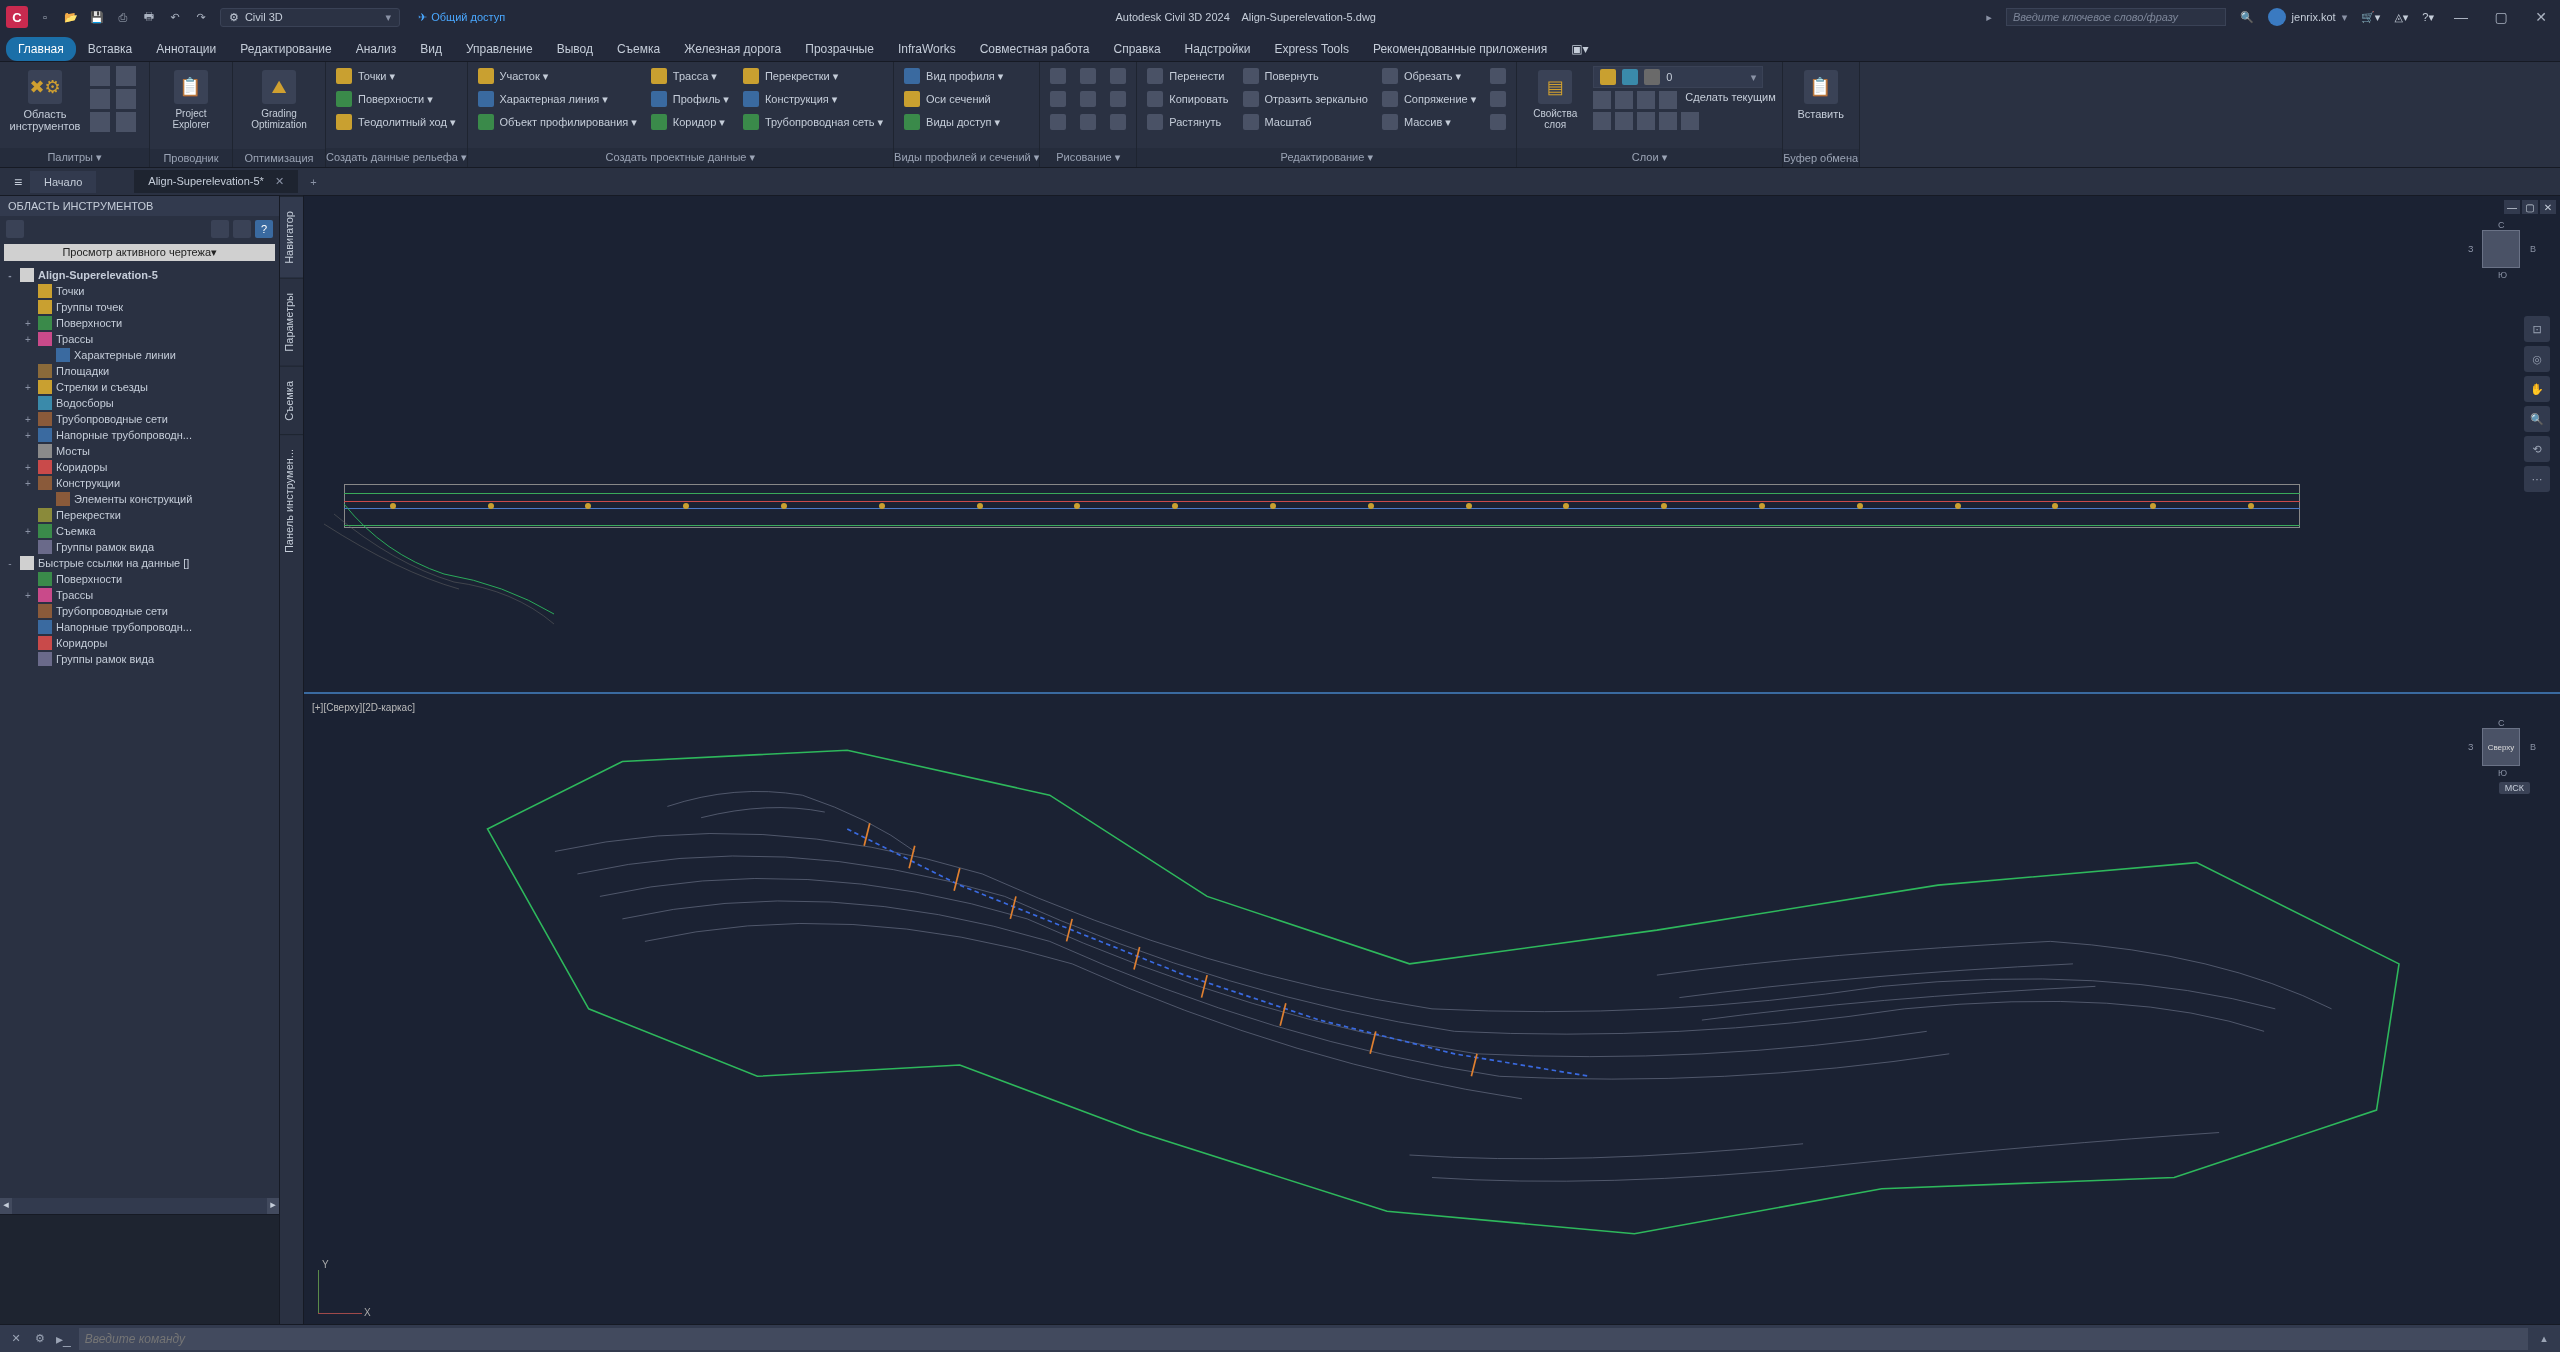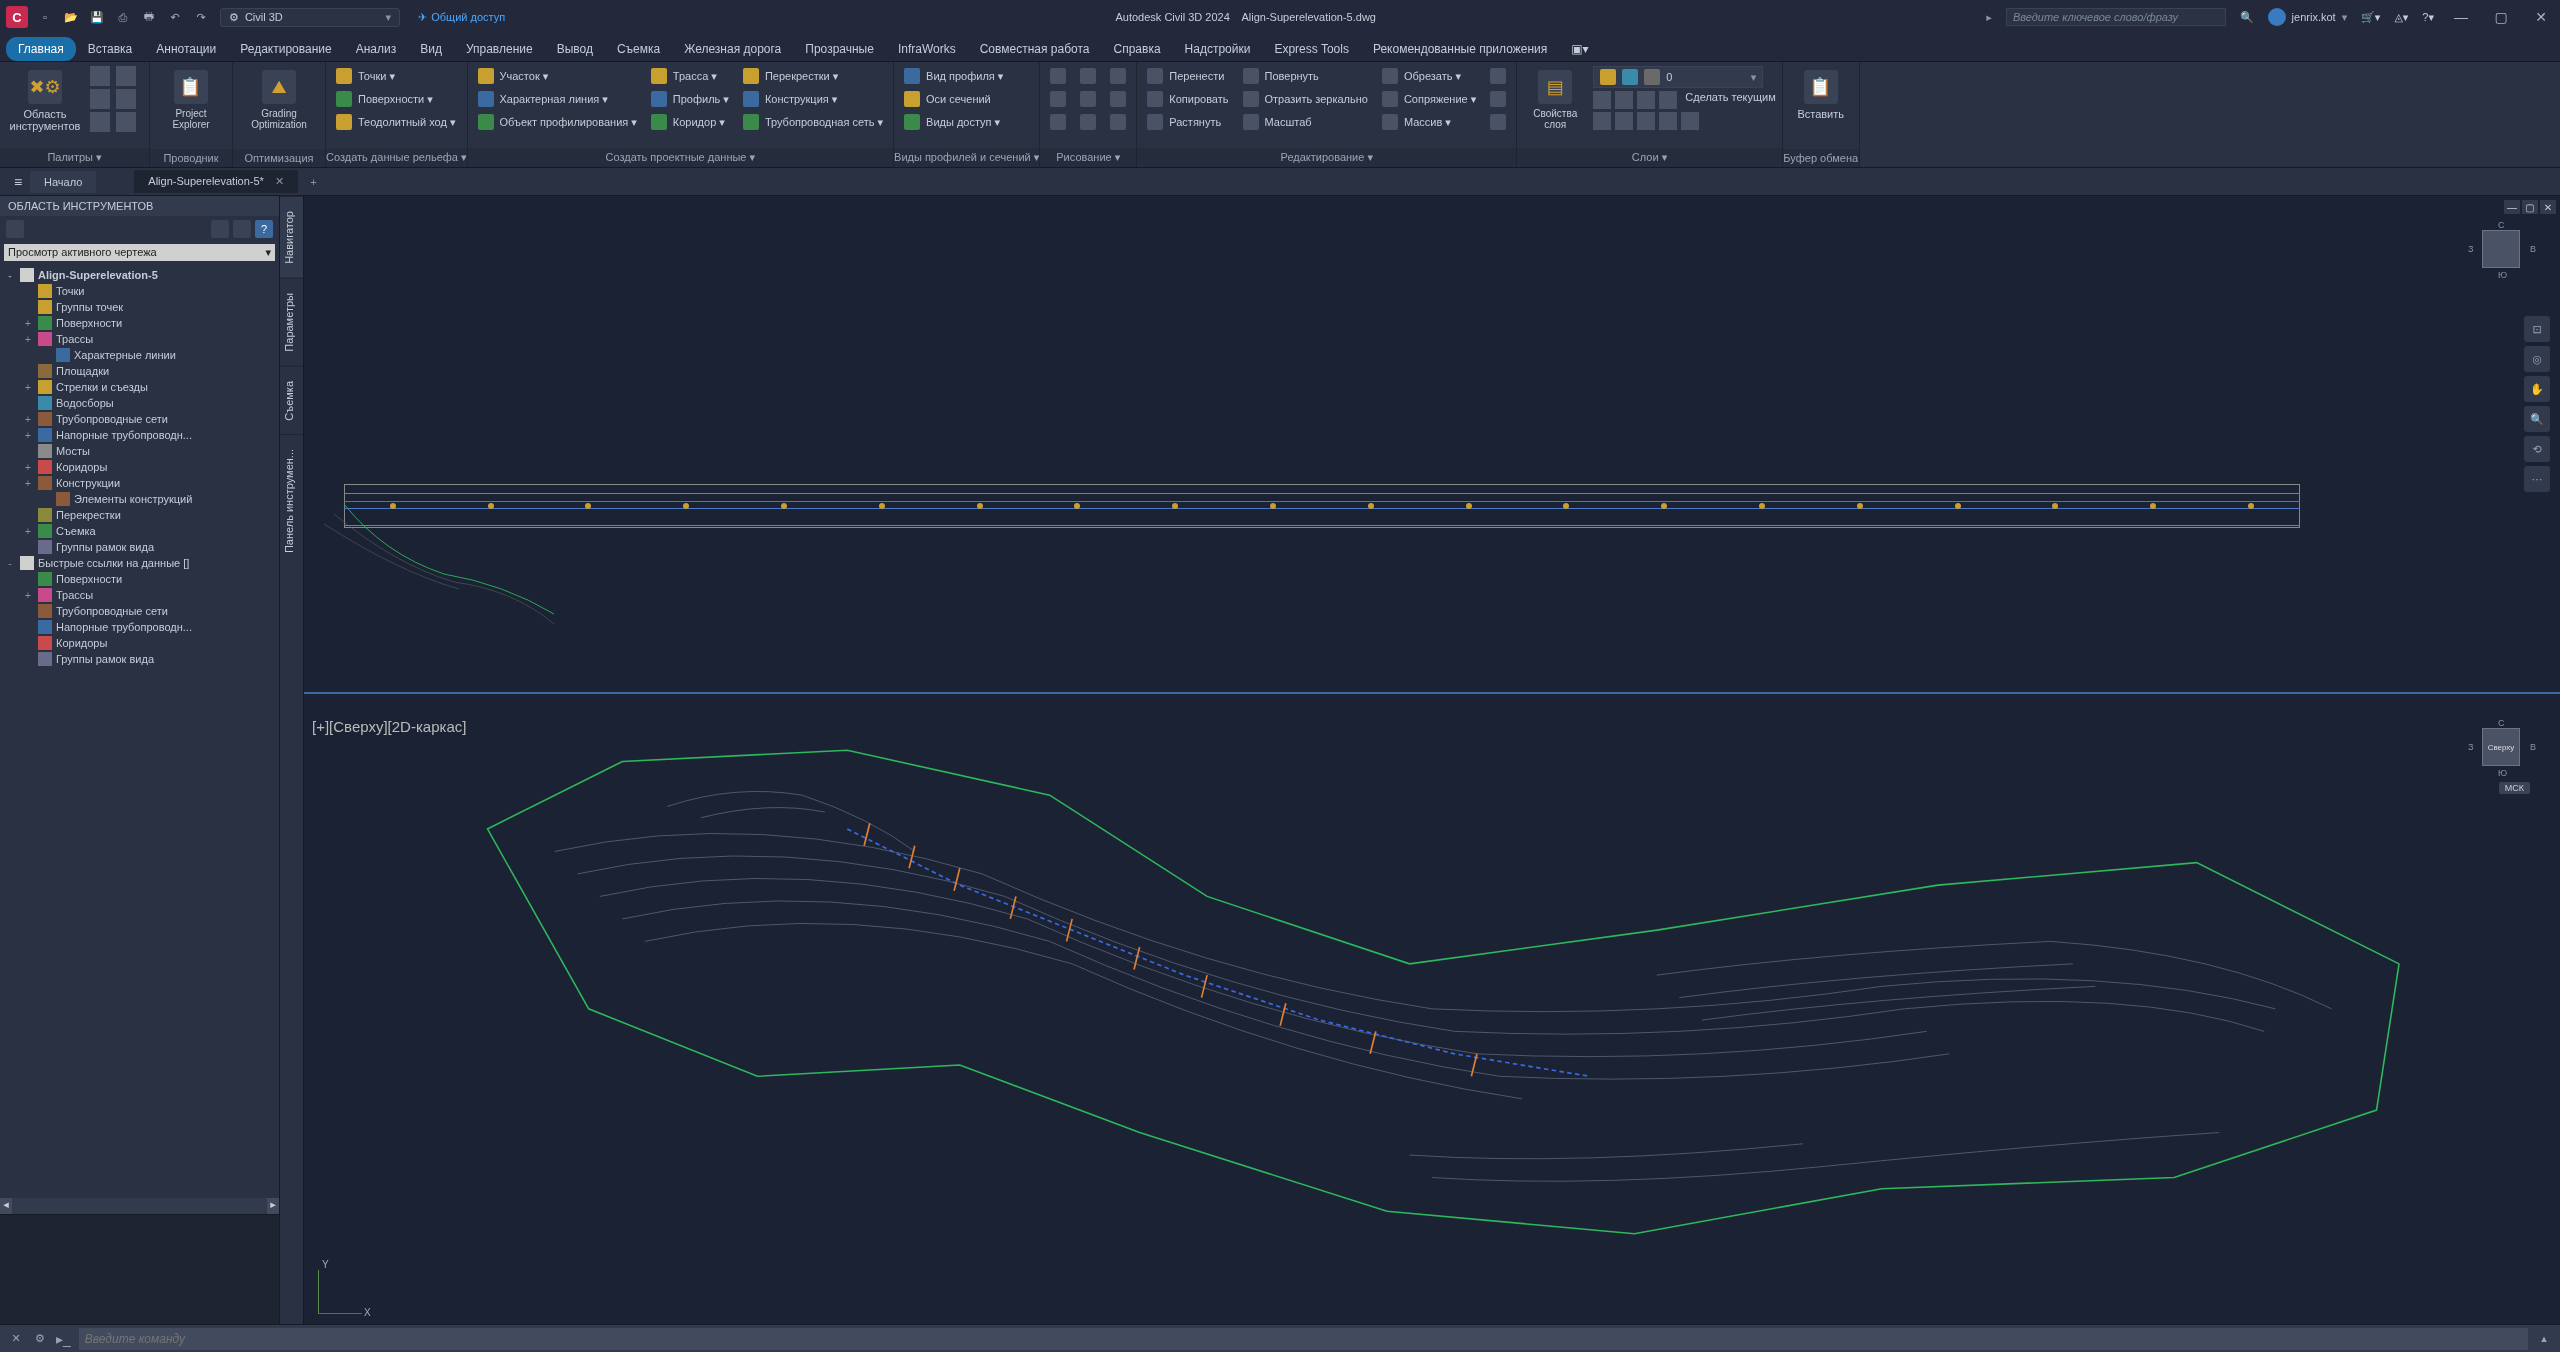--- a/index.html
+++ b/index.html
@@ -33,21 +33,21 @@
 .filetabs .menu-btn{width:24px;text-align:center;font-size:14px;cursor:pointer;}
 .filetabs .ftab { padding:5px 14px; background:#323a4e; margin-right:2px; cursor:pointer; position:relative;}
 .filetabs .ftab.active { background:#1e2430;margin-left:36px; }
 .filetabs .ftab .close{margin-left:8px;color:#8a92a5;}
 .filetabs .plus{padding:5px 10px;cursor:pointer;color:#8a92a5;}
 .main { display:flex; height: calc(100% - 34px - 28px - 106px - 28px - 28px); }
 .toolspace { width: 280px; background:#2a3142; display:flex; flex-direction:column; border-right:1px solid #161a24;}
 .toolspace .ts-header { background:#323a4e; padding:4px 8px; font-size:11px; display:flex;justify-content:space-between;align-items:center;}
 .toolspace .ts-toolbar{display:flex;justify-content:space-between;padding:4px 6px;background:#2a3142;}
 .toolspace .ts-toolbar .tsbtn{width:18px;height:18px;background:#3a4256;border-radius:2px;cursor:pointer;}
-.toolspace .ts-combo{margin:2px 4px;background:#d0d0d0;color:#222;padding:2px 4px;font-size:11px;display:flex;justify-content:space-between;}
+.toolspace .ts-combo{margin:2px 4px;background:#d0d0d0;color:#222;padding:2px 4px;font-size:11px;display:flex;justify-content:center;}
 .toolspace .tree { flex:1; overflow:auto; padding:4px 0; background:#2a3142;}
 .toolspace .tree .node { display:flex; align-items:center; gap:4px; padding:1px 4px; cursor:pointer; white-space:nowrap;}
 .toolspace .tree .exp { width:12px; text-align:center; color:#8a92a5; font-size:10px;}
 .toolspace .tree .nicon { width:14px;height:14px; flex-shrink:0;}
 .toolspace .tree .d0{padding-left:4px;} .toolspace .tree .d1{padding-left:22px;} .toolspace .tree .d2{padding-left:40px;}
 .toolspace .tree .bold{font-weight:bold;}
 .toolspace .scrollbar{height:16px;background:#323a4e;display:flex;}
 .toolspace .preview{height:110px;background:#1e2430;border-top:1px solid #161a24;}
 .vert-tabs { width:24px; background:#2a3142; display:flex; flex-direction:column; border-right:1px solid #161a24;}
 .vert-tabs .vtab { writing-mode:vertical-rl; transform:rotate(180deg); padding:14px 3px; text-align:center; cursor:pointer; font-size:11px; border-bottom:1px solid #1e2430;}
@@ -55,21 +55,21 @@
 .canvas-area { flex:1; display:flex; flex-direction:column; background:#1b2233; position:relative;}
 .viewport { position:relative; background:#1b2233; overflow:hidden;}
 .viewport.top{height:44%;}
 .viewport.bottom{flex:1;border-top:2px solid #3a6aa0;}
 .viewport .vp-controls{position:absolute;top:4px;right:4px;display:flex;gap:2px;}
 .viewport .vp-controls span{width:16px;height:14px;background:#323a4e;cursor:pointer;display:flex;align-items:center;justify-content:center;font-size:10px;}
 .viewport .viewcube{position:absolute;top:26px;right:30px;width:56px;height:56px;}
 .viewport .viewcube .cube{width:38px;height:38px;background:#4a5266;border:1px solid #6a7286;position:absolute;top:8px;left:8px;display:flex;align-items:center;justify-content:center;font-size:8px;color:#ddd;}
 .viewport .viewcube .dir{position:absolute;font-size:9px;color:#8a92a5;}
 .viewport .wcs-badge{position:absolute;top:88px;right:30px;background:#3a4256;padding:1px 6px;font-size:9px;border-radius:2px;}
-.viewport .vp-label{position:absolute;top:24px;left:8px;color:#bbb;font-size:15px;}
+.viewport .vp-label{position:absolute;top:8px;left:8px;color:#bbb;font-size:10px;}
 .viewport .ucs{position:absolute;bottom:10px;left:14px;}
 .viewport .ucs .yaxis{position:absolute;bottom:0;left:0;width:1px;height:44px;background:#5a8a4a;}
 .viewport .ucs .xaxis{position:absolute;bottom:0;left:0;width:44px;height:1px;background:#a04a4a;}
 .viewport .ucs .ylbl{position:absolute;bottom:44px;left:4px;color:#aaa;font-size:10px;}
 .viewport .ucs .xlbl{position:absolute;bottom:-4px;left:46px;color:#aaa;font-size:10px;}
 .nav-bar{position:absolute;top:120px;right:6px;width:30px;display:flex;flex-direction:column;gap:4px;}
 .nav-bar .nbtn{width:26px;height:26px;background:#323a4e;border-radius:3px;cursor:pointer;display:flex;align-items:center;justify-content:center;color:#9ba4b5;}
 .profile-band{position:absolute;top:58%;left:40px;right:260px;height:44px;}
 .profile-band .frame{position:absolute;inset:0;border:1px solid #888;}
 .profile-band .line{position:absolute;left:0;right:0;height:1px;}

